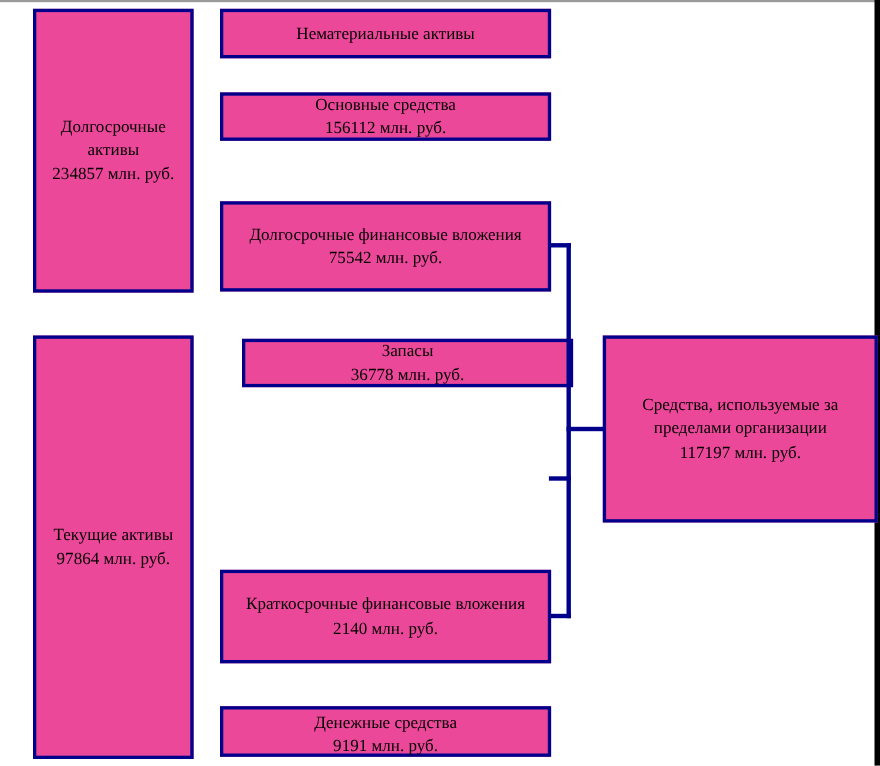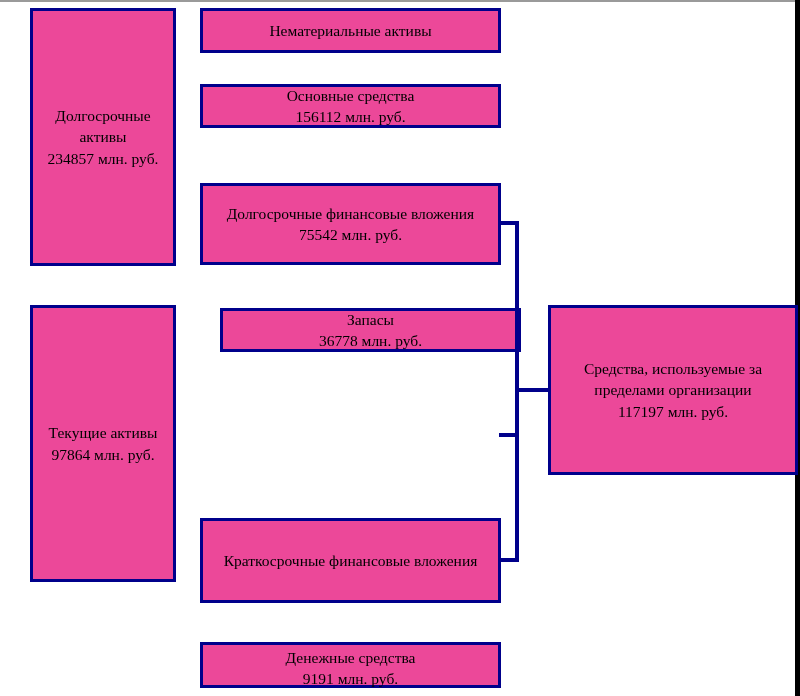--- a/index.html
+++ b/index.html
@@ -31,21 +31,21 @@
     text-align: center;
     font-size: 15.5px;
     line-height: 1.38;
     padding: 2px 12px;
   }
   .box-title, .box-value {
     width: 100%;
   }
   
   .n-longterm  { left: 30px;  top: 8px;   width: 146px; height: 258px; }
-  .n-current   { left: 30px;  top: 305px; width: 146px; height: 277px; }
+  .n-current   { left: 30px;  top: 305px; width: 146px; height: 385px; }
   
   .n-intangible{ left: 200px; top: 8px;   width: 301px; height: 45px; }
   .n-fixed     { left: 200px; top: 84px;  width: 301px; height: 44px; }
   .n-ltfin     { left: 200px; top: 183px; width: 301px; height: 82px; }
   .n-inventory { left: 200px; top: 308px; width: 301px; height: 44px; margin-left: 20px; }
   .n-receivable{ left: 200px; top: 393px; width: 301px; height: 85px; }
   .n-stfin     { left: 200px; top: 518px; width: 301px; height: 85px; }
   .n-cash      { left: 200px; top: 642px; width: 301px; height: 46px; justify-content: space-between; }
   
   .n-external  { left: 548px; top: 305px; width: 250px; height: 170px; padding: 2px 0; text-align: center; }
@@ -106,20 +106,21 @@
   </div>
 
   <div class="box n-inventory">
     <div class="box-title">Запасы</div>
     <div class="box-value">36778 млн. руб.</div>
   </div>
 
 
   <div class="box n-stfin">
     <div class="box-title">Краткосрочные финансовые вложения</div>
+    <div class="box-value">2140 млн. руб.</div>
   </div>
 
   <div class="box n-cash">
     <div class="box-title">Денежные средства</div>
     <div class="box-value">9191 млн. руб.</div>
   </div>
 
   <div class="box n-external">
     <div class="box-title">Средства, используемые за пределами организации</div>
     <div class="box-value">117197 млн. руб.</div>

